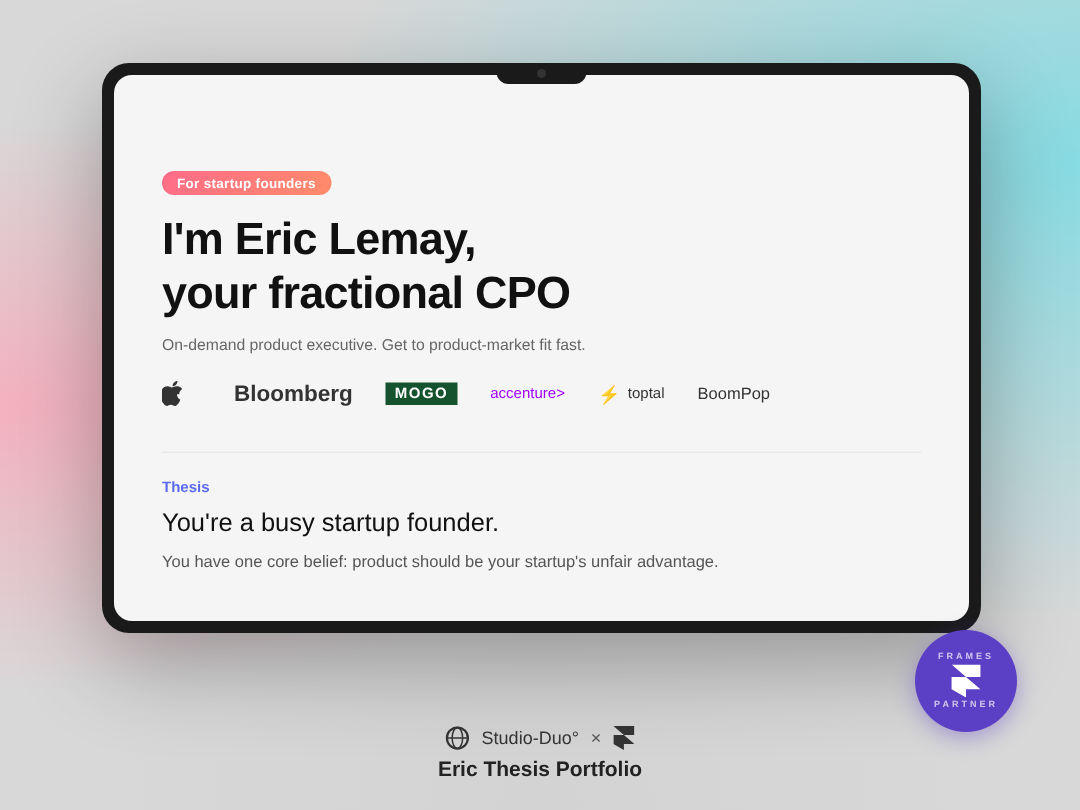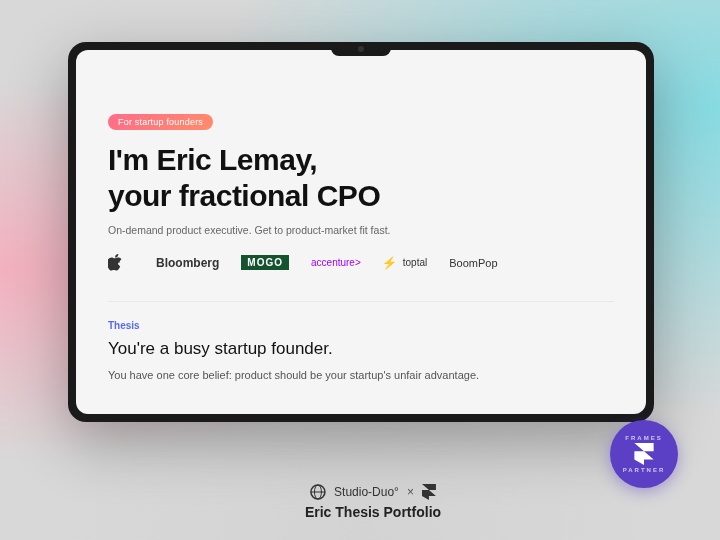--- a/index.html
+++ b/index.html
@@ -74,21 +74,21 @@
       height: 100%;
       overflow: hidden;
     }
 
     
     .startup-tag {
       display: inline-block;
       background: linear-gradient(135deg, #ff6b8a, #ff8c69);
       color: white;
       font-size: 9px;
-      font-weight: 400;
+      font-weight: 700;
       padding: 3px 10px;
       border-radius: 20px;
       margin-bottom: 12px;
       letter-spacing: 0.2px;
       margin-top: 36px;
     }
 
     
     .hero-heading {
       font-size: 30px;
@@ -117,21 +117,21 @@
     .logo-item {
       display: flex;
       align-items: center;
       font-size: 11px;
       color: #333;
       font-weight: 500;
       white-space: nowrap;
     }
 
     .logo-bloomberg {
-      font-size: 12px;
+      font-size: 15px;
       color: #333;
       font-weight: 600;
       padding-left: 12px;
     }
 
     .logo-mogo {
       font-size: 10px;
       font-weight: 800;
       background: #14532d;
       color: white;
@@ -181,21 +181,20 @@
     }
 
     
     .bottom-label {
       position: absolute;
       bottom: 20px;
       left: 50%;
       transform: translateX(-50%);
       text-align: center;
       white-space: nowrap;
-      margin-left: 13px;
     }
 
     .bottom-label-row1 {
       display: flex;
       align-items: center;
       justify-content: center;
       gap: 8px;
       margin-bottom: 4px;
     }
 

